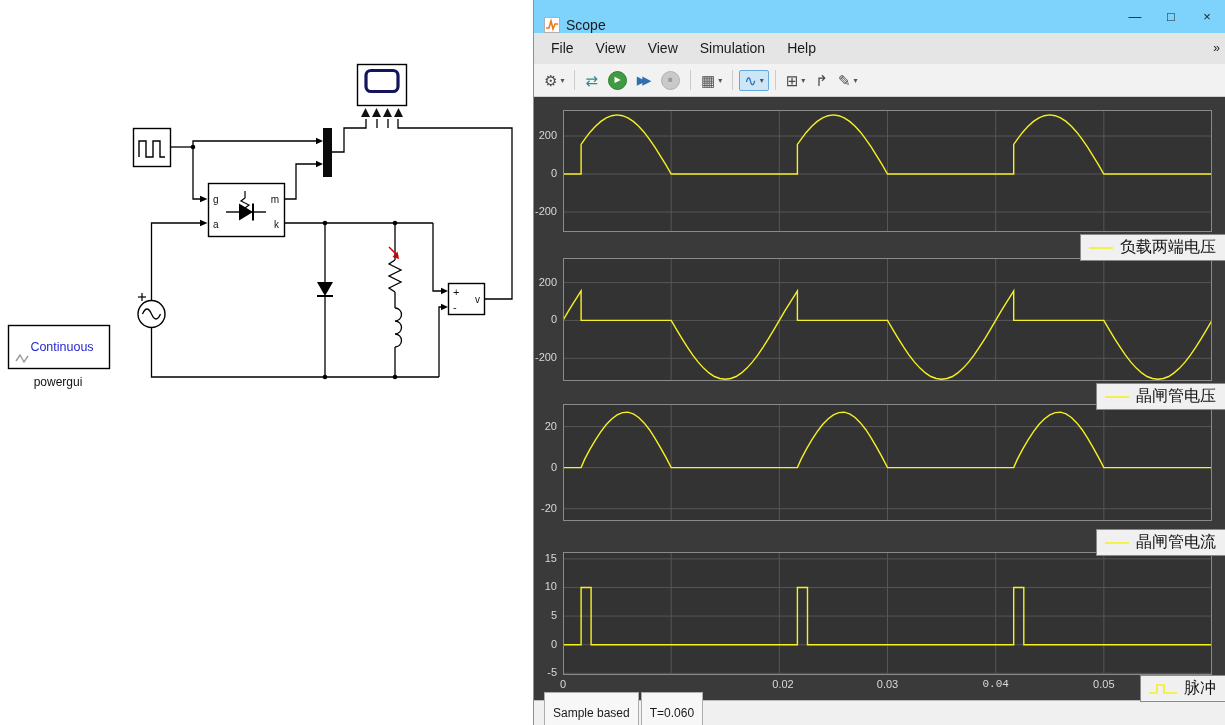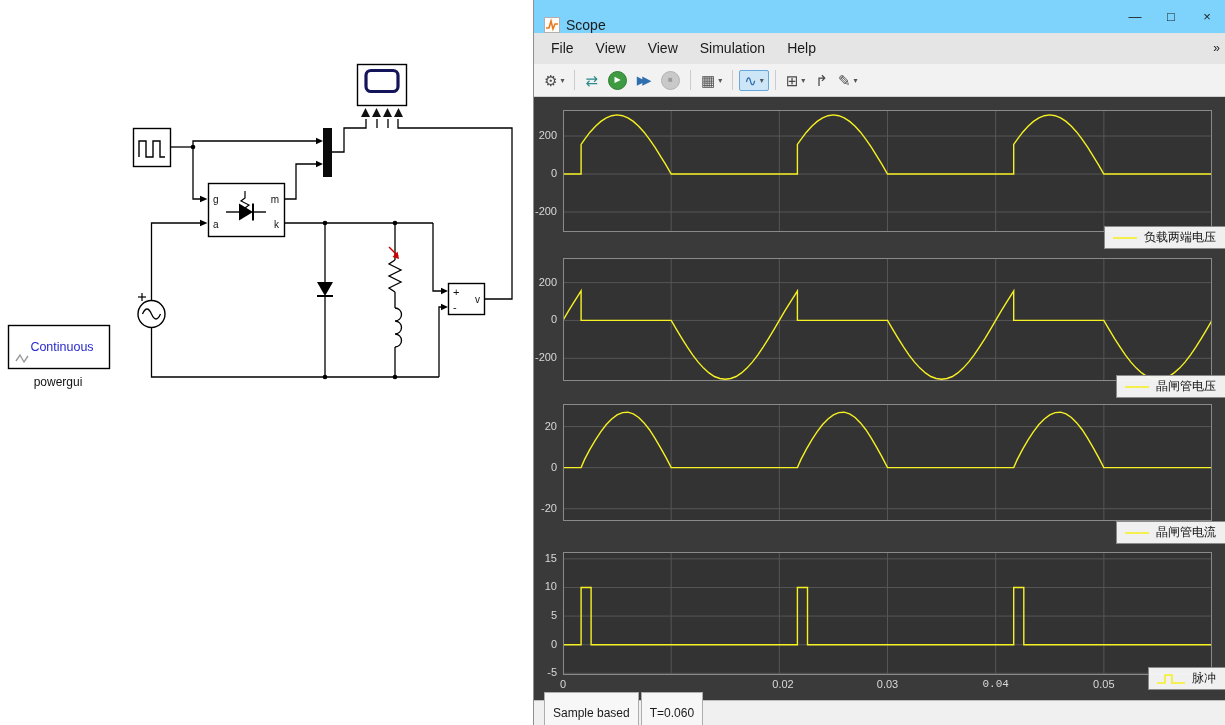--- a/index.html
+++ b/index.html
@@ -50,21 +50,21 @@
   .plot{position:absolute;left:29px;width:649px;}
   .p0{top:13px;height:122px;}
   .p1{top:161px;height:123px;}
   .p2{top:307px;height:117px;}
   .p3{top:455px;height:123px;border-radius:29px;}
   .ytick{position:absolute;left:-42px;width:36px;text-align:right;font-size:11px;color:#d8d8d8;}
   .xlabels{position:absolute;left:29px;top:581px;width:649px;height:14px;}
   .xtick{position:absolute;transform:translateX(-50%);font-size:11px;color:#d8d8d8;top:0;}
   .legend{position:absolute;right:0;display:flex;align-items:center;gap:6px;
           background:rgba(248,248,248,0.96);border:1px solid #8a8a8a;
-          padding:2px 9px 2px 7px;font-size:12px;color:#111;z-index:3;}
+          padding:2px 9px 2px 7px;font-size:16px;color:#111;z-index:3;margin-top:8px;}
   .l0{top:129px;}
   .l1{top:278px;}
   .l2{top:424px;}
   .l3{top:570px;}
 
   
   .statusbar{position:absolute;left:0;top:700px;width:692px;height:25px;background:#f0f0f0;
              border-top:1px solid #bdbdbd;display:flex;align-items:center;font-size:12px;
              box-sizing:border-box;padding:0 2px 0 8px;}
   .status-left{flex:1;}

